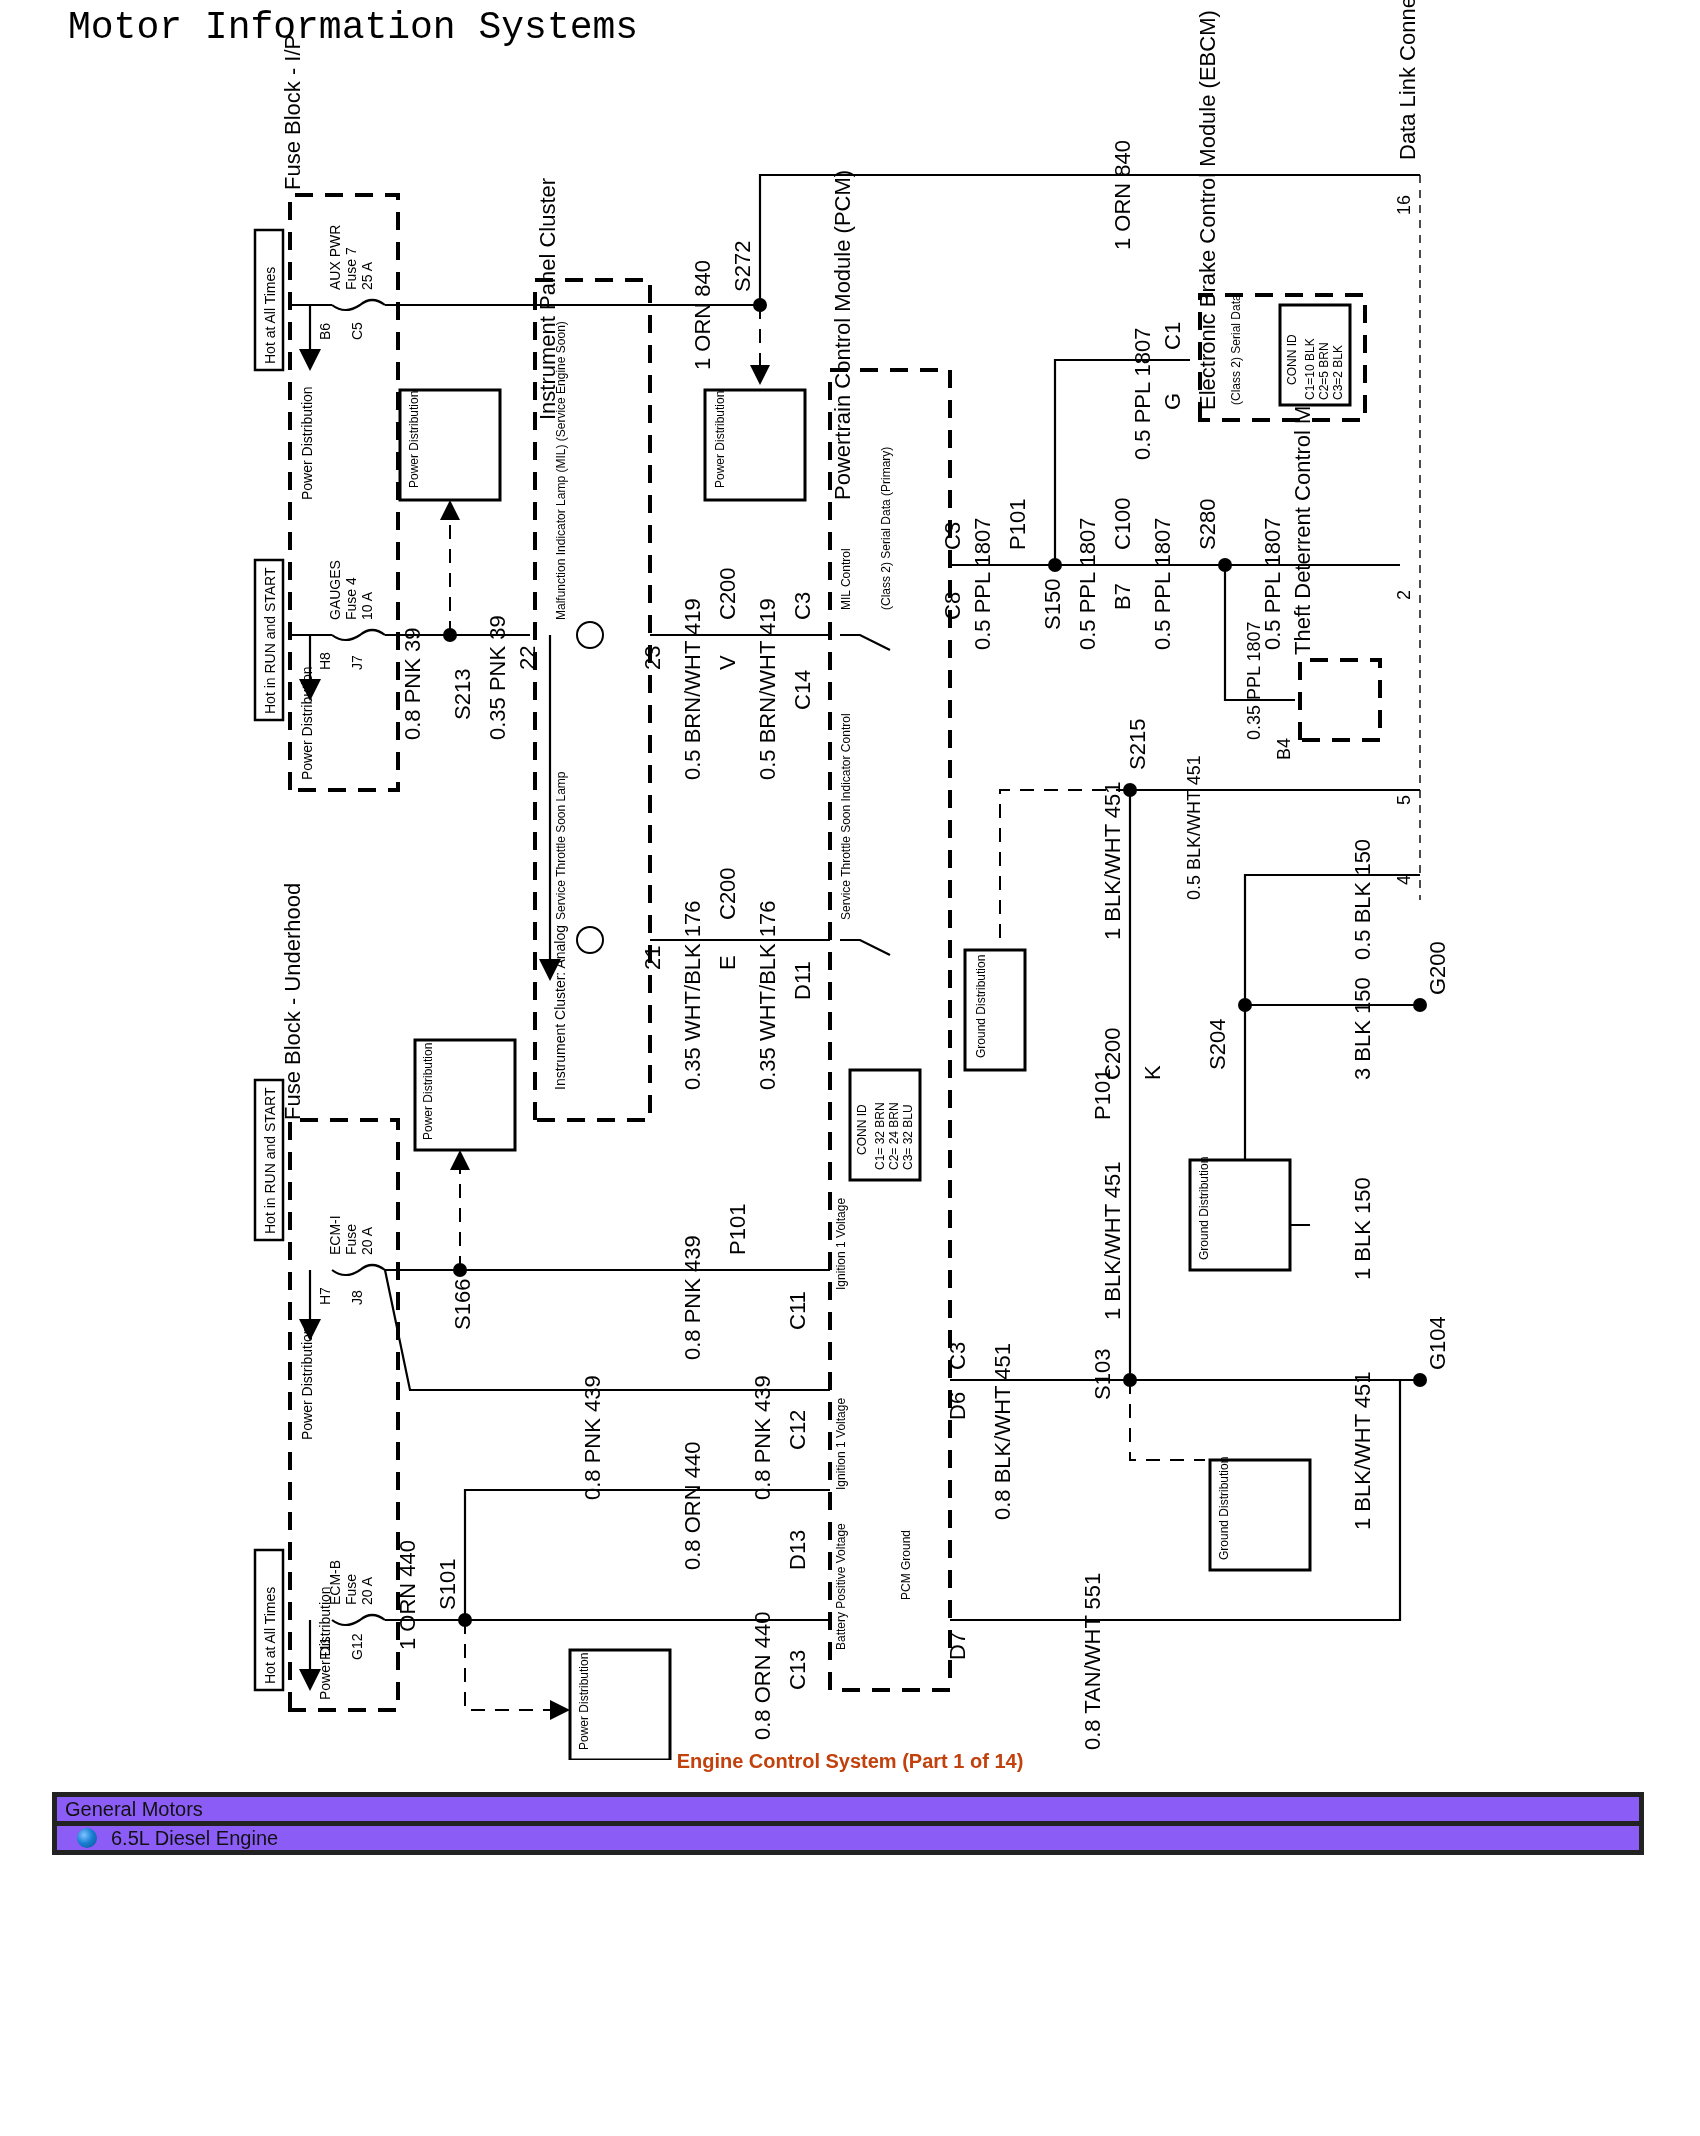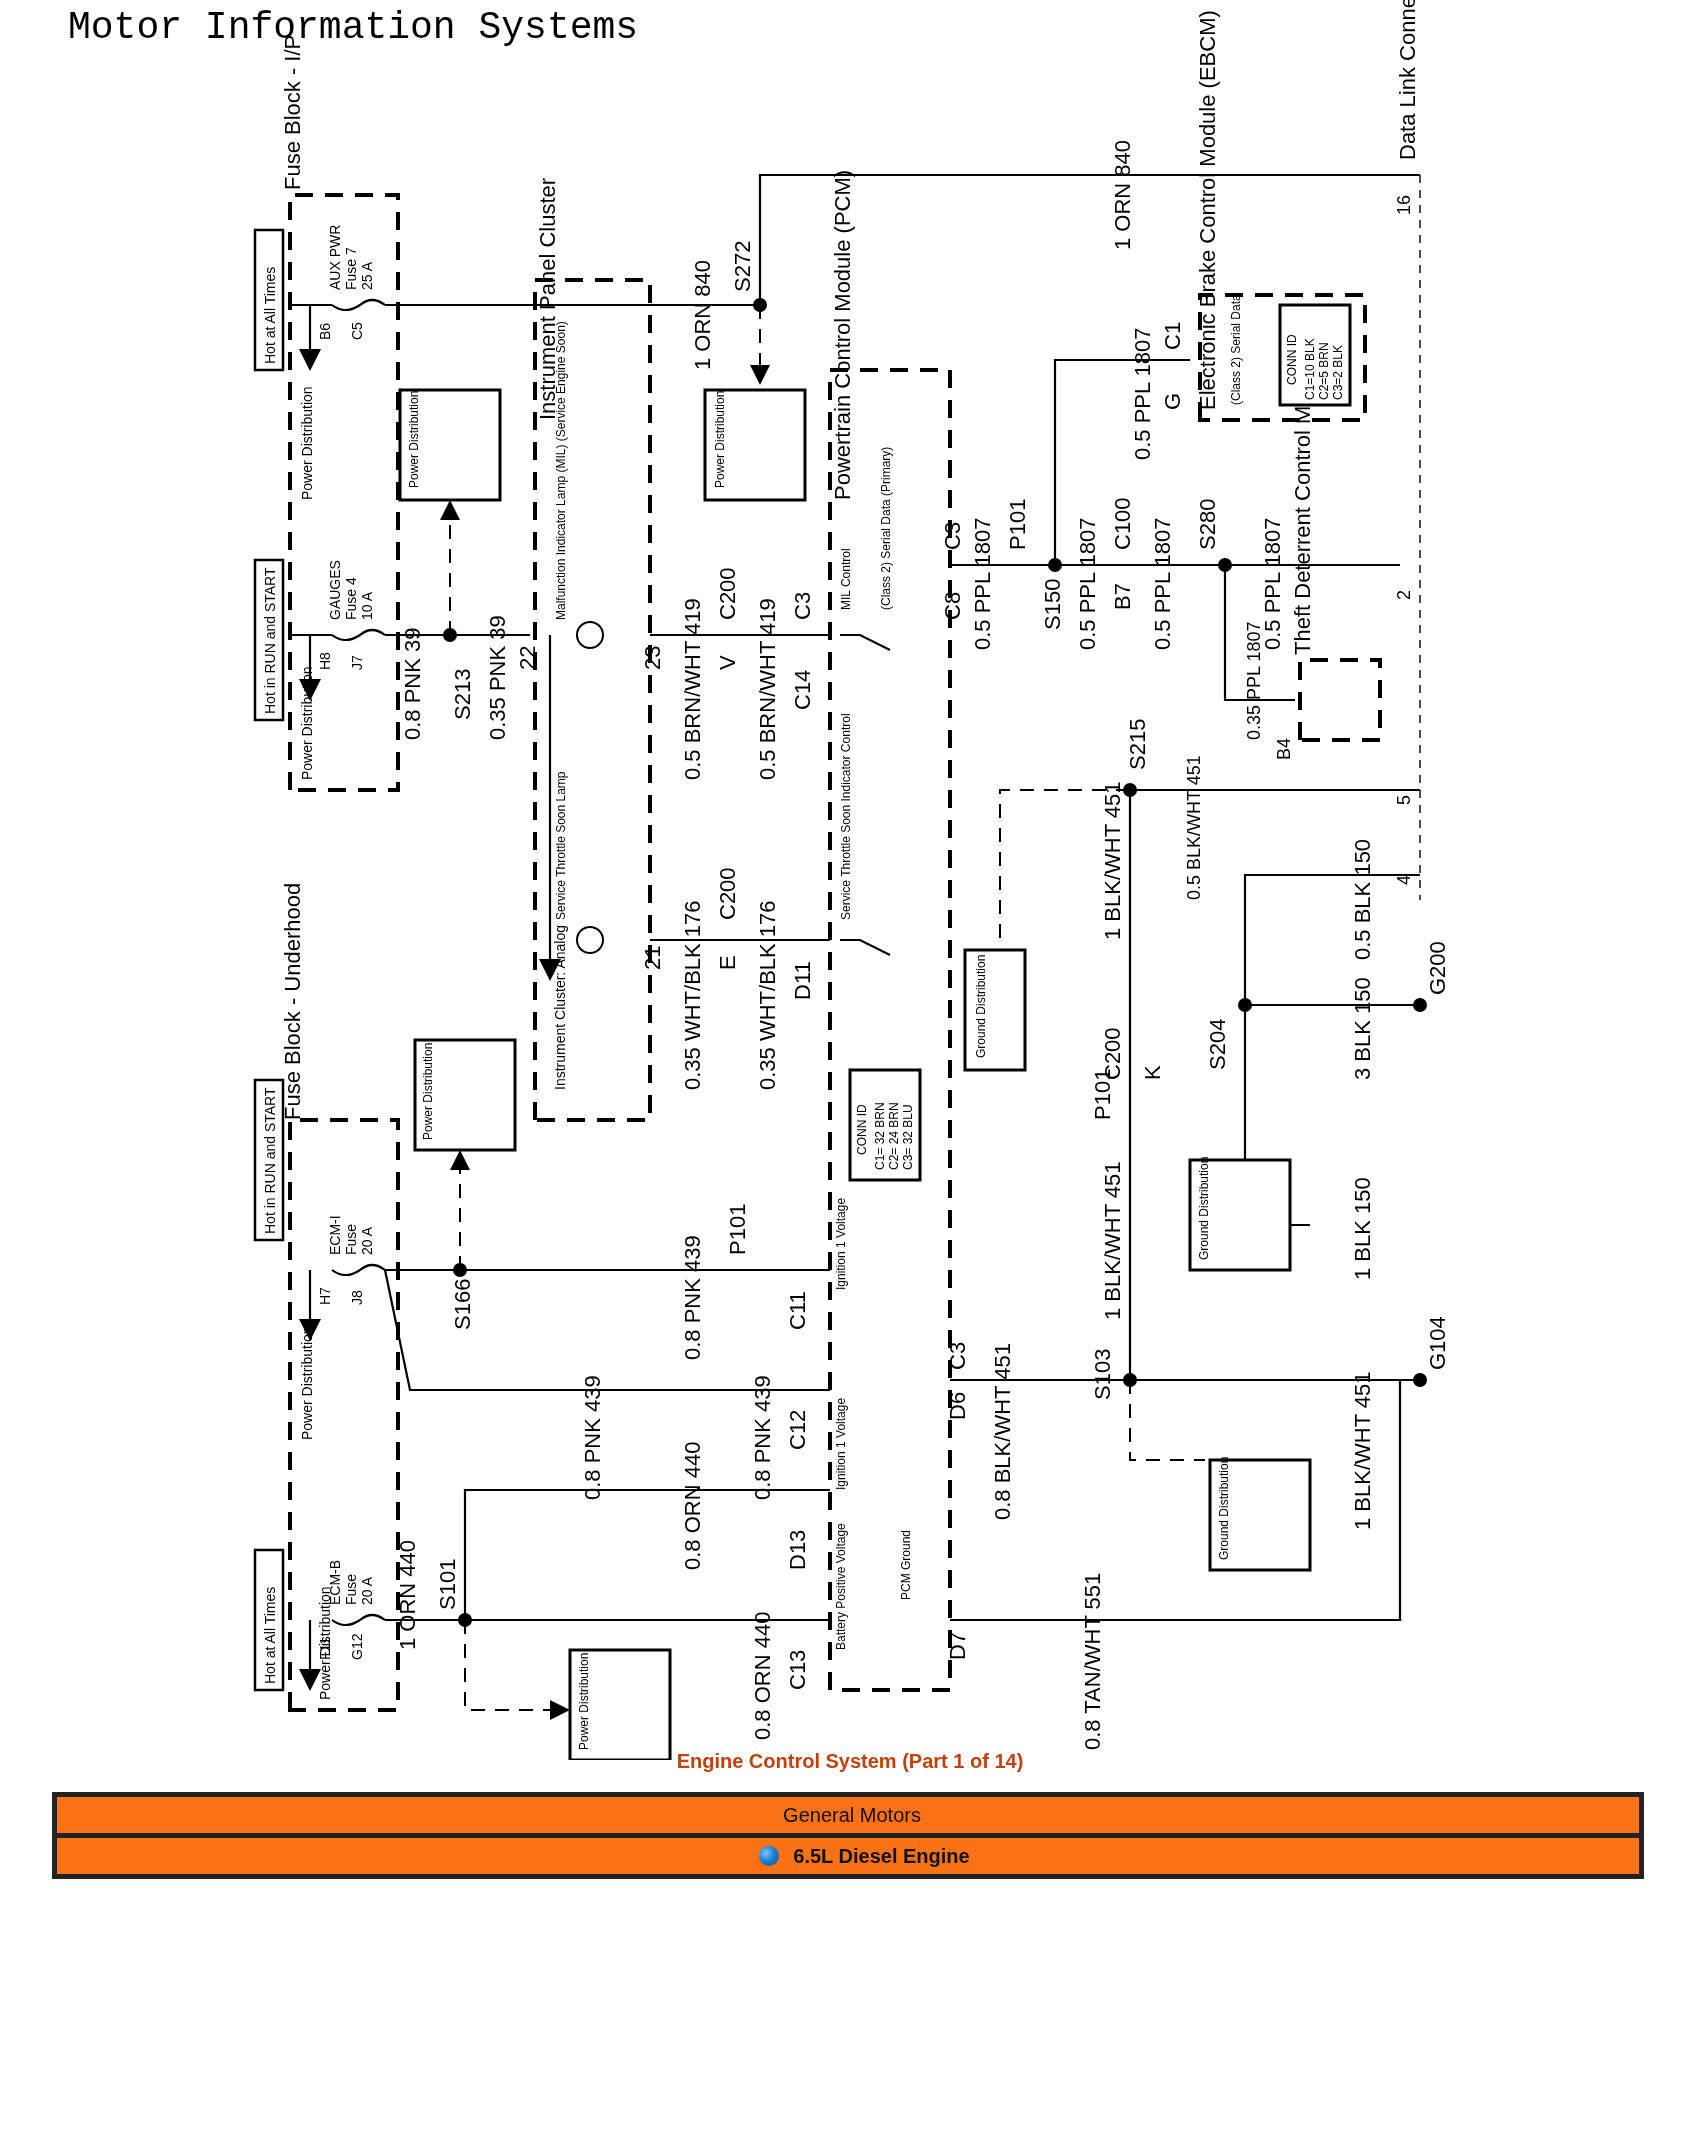--- a/index.html
+++ b/index.html
@@ -1,23 +1,23 @@
 <!DOCTYPE html>
 <html><head>
 <meta charset="utf-8">
 <style>
   html, body { margin: 0; padding: 0; background: #ffffff; }
   body { width: 1700px; height: 2136px; position: relative; overflow: hidden; font-family: "Liberation Sans", sans-serif; }
   .site-title { position: absolute; left: 68px; top: 6px; font-family: Liberation Mono, monospace; font-size: 38px; color: #000; }
   #diagram { position: absolute; left: 0; top: 0; }
   .caption { position: absolute; left: 0; width: 1700px; top: 1750px; text-align: center; font-family: "Liberation Sans", sans-serif; font-weight: bold; font-size: 20px; color: #c2410c; }
   .info-table { position: absolute; left: 52px; top: 1792px; width: 1592px; border: 5px solid #222; background: #222; box-sizing: border-box; }
-  .info-row { background: #f97316; height: 36px; display: flex; align-items: center; font-size: 20px; color: #111; padding-left: 8px; box-sizing: border-box; justify-content: center; }
+  .info-row { background: #8b5cf6; height: 24px; display: flex; align-items: center; font-size: 20px; color: #111; padding-left: 8px; box-sizing: border-box; }
   .info-row + .info-row { margin-top: 5px; }
-  .engine-row { padding-left: 33px; font-weight: bold; }
+  .engine-row { padding-left: 20px; }
   .bullet-icon { width: 20px; height: 20px; border-radius: 50%; background: radial-gradient(circle at 35% 35%, #7fc4ff 0%, #1a7fd4 45%, #0a4f8f 100%); display: inline-block; margin-right: 14px; }
   svg text { font-family: "Liberation Sans", sans-serif; fill: #000; }
   .w { stroke: #000; stroke-width: 2.2; fill: none; }
   .dash { stroke: #000; stroke-width: 4; fill: none; stroke-dasharray: 18 12; }
   .dash-thin { stroke: #000; stroke-width: 2; fill: none; stroke-dasharray: 14 10; }
   .dash-fine { stroke: #000; stroke-width: 1.4; fill: none; stroke-dasharray: 8 7; }
   .box { stroke: #000; stroke-width: 3; fill: #fff; }
   .lbl-lg { font-size: 22px; }
   .lbl-md { font-size: 18px; }
   .lbl-sm { font-size: 14px; }

